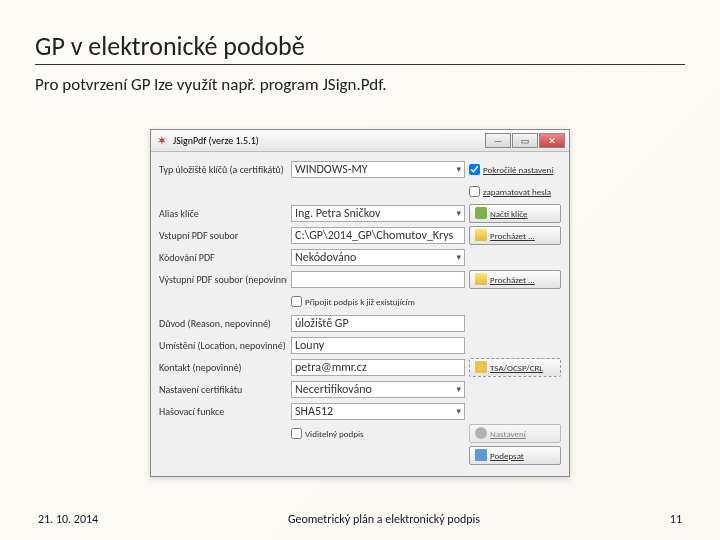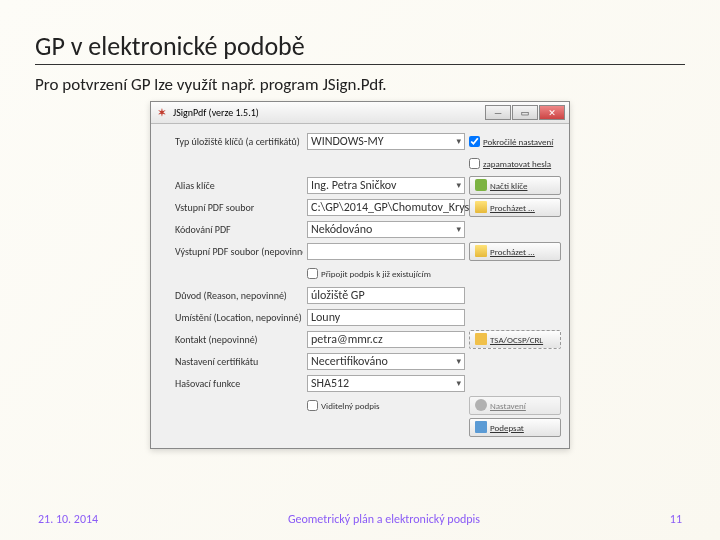--- a/index.html
+++ b/index.html
@@ -7,21 +7,21 @@
     width: 720px; height: 540px;
     background: linear-gradient(135deg, #fdfcf7 0%, #faf8f0 100%);
     font-family: Calibri, Arial, sans-serif;
     position: relative;
   }
   .slide { padding: 30px 35px 0 35px; }
   .title {
     font-size: 26px; font-weight: 400; color: #222;
     border-bottom: 1px solid #333; padding-bottom: 2px; margin-bottom: 9px;
   }
-  .subtitle { font-size: 17px; color: #222; margin-bottom: 6px; }
+  .subtitle { font-size: 17px; color: #222; margin-bottom: 34px; }
   .window {
     width: 420px; margin: 0 auto;
     border: 1px solid #888; background: #f0f0f0;
     box-shadow: 0 2px 6px rgba(0,0,0,.15);
   }
   .titlebar {
     height: 22px; display: flex; align-items: center;
     background: linear-gradient(#fcfcfc,#e6e6e6);
     border-bottom: 1px solid #bbb; padding: 0 4px; font-size: 10px;
   }
@@ -33,21 +33,21 @@
   .winbtns { margin-left: auto; display: flex; gap: 1px; }
   .winbtn {
     width: 26px; height: 15px; border: 1px solid #8a8a8a;
     background: linear-gradient(#f4f4f4,#d8d8d8);
     display: flex; align-items: center; justify-content: center;
     font-size: 9px; color: #333;
   }
   .winbtn.close { background: linear-gradient(#e88,#c44); color: #fff; }
   .form { padding: 6px 8px 10px 8px; font-size: 10px; color: #333; }
   .row { display: flex; align-items: center; height: 22px; gap: 4px; }
-  .lbl { width: 128px; white-space: nowrap; overflow: hidden; margin-left: 16px; }
+  .lbl { width: 128px; white-space: nowrap; overflow: hidden; }
   .inp {
     height: 17px; border: 1px solid #aaa; background: #fff;
     padding: 0 3px; font-size: 12px; flex: 1; min-width: 0;
     display: flex; align-items: center;
   }
   .sel { position: relative; }
   .sel::after {
     content: "▾"; position: absolute; right: 3px; top: 1px;
     font-size: 9px; color: #555;
   }
@@ -64,21 +64,21 @@
   .ico-folder { background: linear-gradient(#ffe37a,#e6b93a); border-radius: 1px; }
   .ico-key { background: #7cb342; border-radius: 2px; }
   .ico-cert { background: #f0c04a; border-radius: 1px; }
   .ico-gear { background: #888; border-radius: 50%; }
   .ico-sign { background: #5b9bd5; border-radius: 1px; }
   .sidecol { width: 92px; display: flex; flex-direction: column; gap: 2px; text-decoration: underline; }
   .midcol { flex: 1; min-width: 0; }
   .footer {
     position: absolute; bottom: 14px; left: 0; right: 0;
     display: flex; justify-content: space-between; align-items: center;
-    padding: 0 38px; font-size: 12px; color: #8b5cf6;
+    padding: 0 38px; font-size: 12px; color: #0f172a;
   }
 </style>
 </head>
 <body>
 
 <div class="slide">
   <div class="title">GP v elektronické podobě</div>
   <div class="subtitle">Pro potvrzení GP lze využít např. program JSign.Pdf.</div>
 
   <div class="window">

